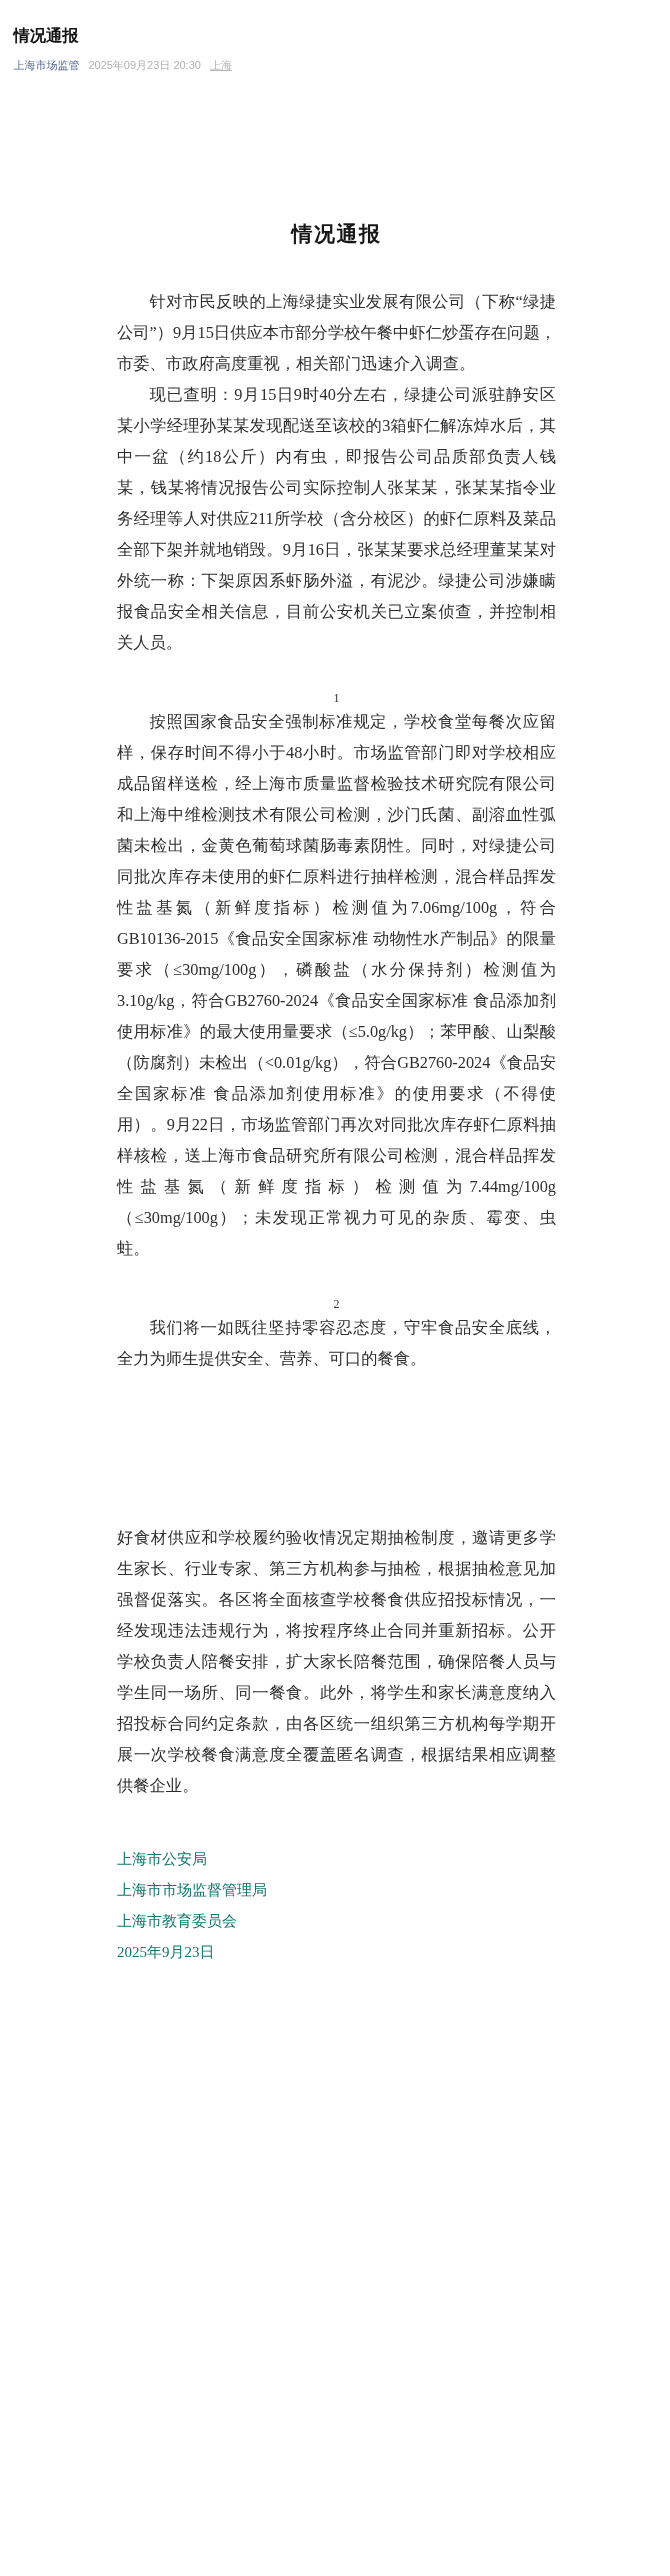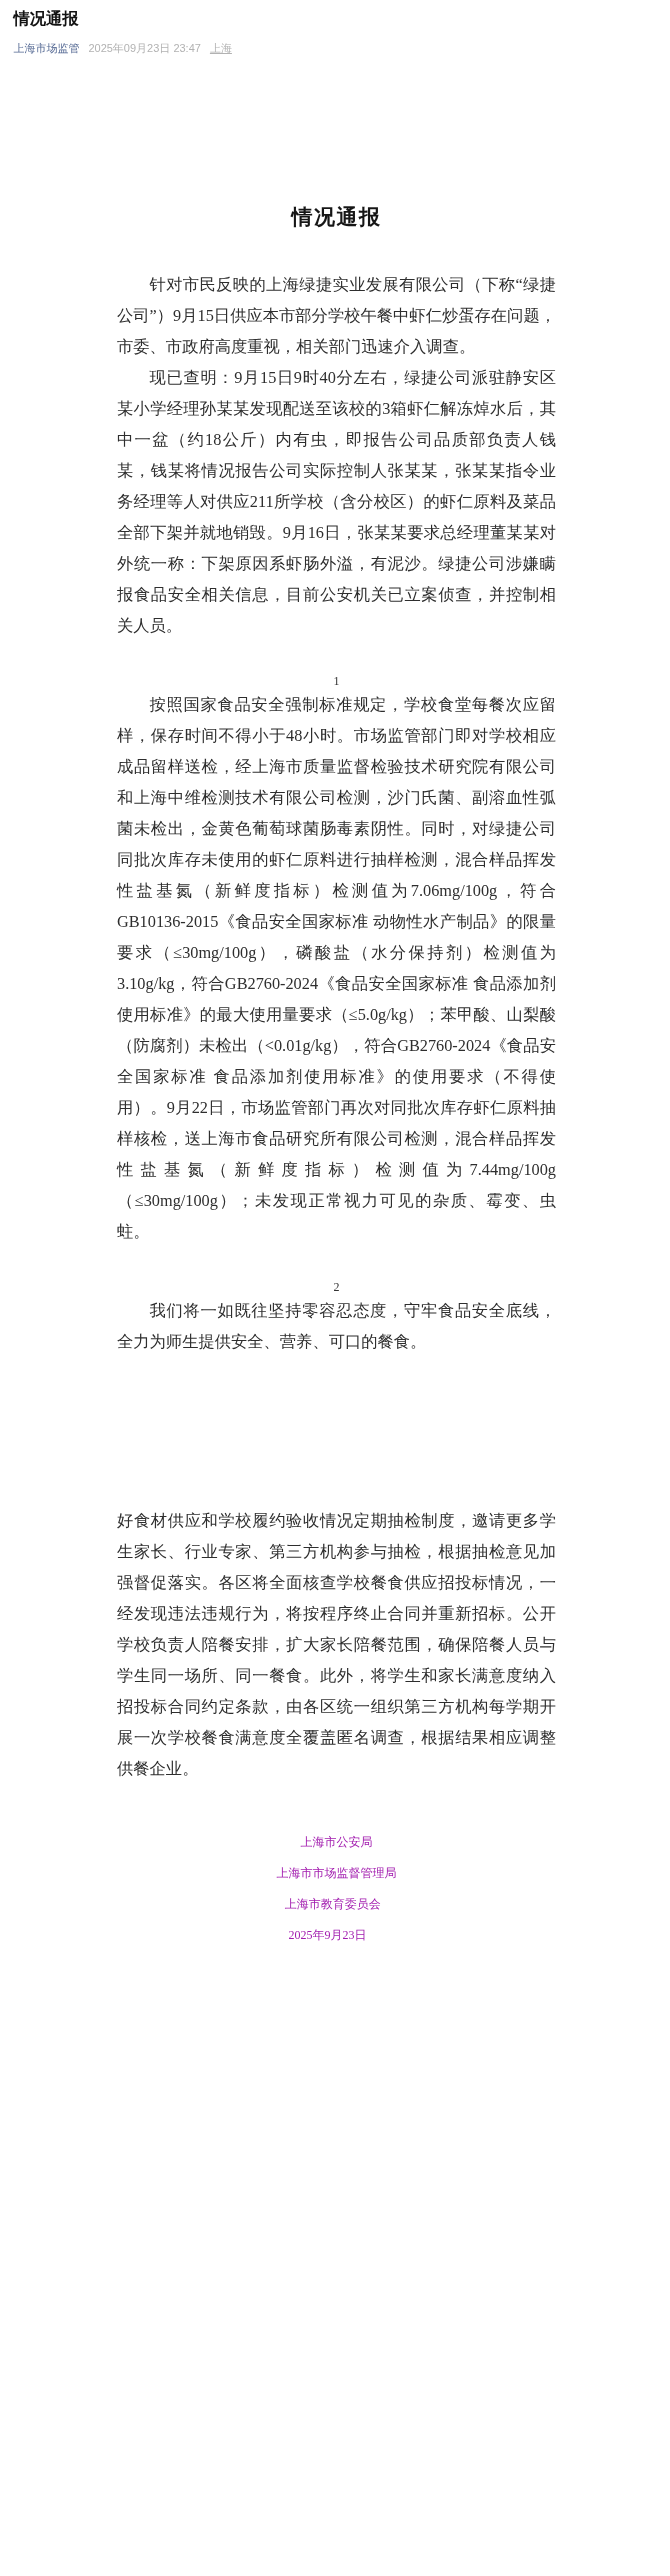--- a/index.html
+++ b/index.html
@@ -1,21 +1,21 @@
 <!DOCTYPE html>
 <html style="font-size:12px"><head>
 <meta charset="utf-8">
 <style>
   * { box-sizing: border-box; }
   html, body { margin: 0; padding: 0; background: #ffffff; }
   .page {
     position: relative;
     width: 671px;
     height: 2112px;
-    margin: 0 auto;
+    margin: 17px auto;
     background: #ffffff;
     overflow: hidden;
     font-family: "Liberation Sans", "DejaVu Sans", sans-serif;
   }
 
   
   .article-title {
     padding: 7.4px 13.4px 0 13.4px;
     font-size: 16.3px;
     font-weight: 700;
@@ -61,24 +61,24 @@
     text-align: center;
     font-size: 12px;
     line-height: 15px;
     color: #333333;
   }
   .pagebreak-2 { margin-top: 147px; }
   .pagebreak-3 { margin-top: 148px; }
 
   .signature {
     margin-top: 43px;
-    text-align: center;
-    font-size: 12px;
+    text-align: left;
+    font-size: 15px;
     line-height: 31px;
-    color: #a21caf;
+    color: #0f766e;
   }
   .sig-line-3 { padding-right: 7.4px; font-family: Liberation Serif, serif; }
   .sig-line-4 { padding-right: 18px; }
 
   
   .watermark {
     position: absolute;
     top: 2491px;
     left: 454px;
     display: flex;
@@ -104,21 +104,21 @@
     font-family: "Liberation Sans", sans-serif;
   }
 </style>
 </head>
 <body>
 
 <div class="page">
 
   <div class="article-title">情况通报</div>
   <div class="byline">
-    <span class="account">上海市场监管</span><span class="pubdate">2025年09月23日 23:47</span><span class="location">上海</span>
+    <span class="account">上海市场监管</span><span class="pubdate">2025年09月23日 20:30</span><span class="location">上海</span>
   </div>
 
   <div class="doc">
 
     <div class="doc-title">情况通报</div>
 
     <p class="para indent first-para">针对市民反映的上海绿捷实业发展有限公司（下称“绿捷公司”）9月15日供应本市部分学校午餐中虾仁炒蛋存在问题，市委、市政府高度重视，相关部门迅速介入调查。</p>
     <p class="para indent">现已查明：9月15日9时40分左右，绿捷公司派驻静安区某小学经理孙某某发现配送至该校的3箱虾仁解冻焯水后，其中一盆（约18公斤）内有虫，即报告公司品质部负责人钱某，钱某将情况报告公司实际控制人张某某，张某某指令业务经理等人对供应211所学校（含分校区）的虾仁原料及菜品全部下架并就地销毁。9月16日，张某某要求总经理董某某对外统一称：下架原因系虾肠外溢，有泥沙。绿捷公司涉嫌瞒报食品安全相关信息，目前公安机关已立案侦查，并控制相关人员。</p>
     <div class="page-num">1</div>
 

